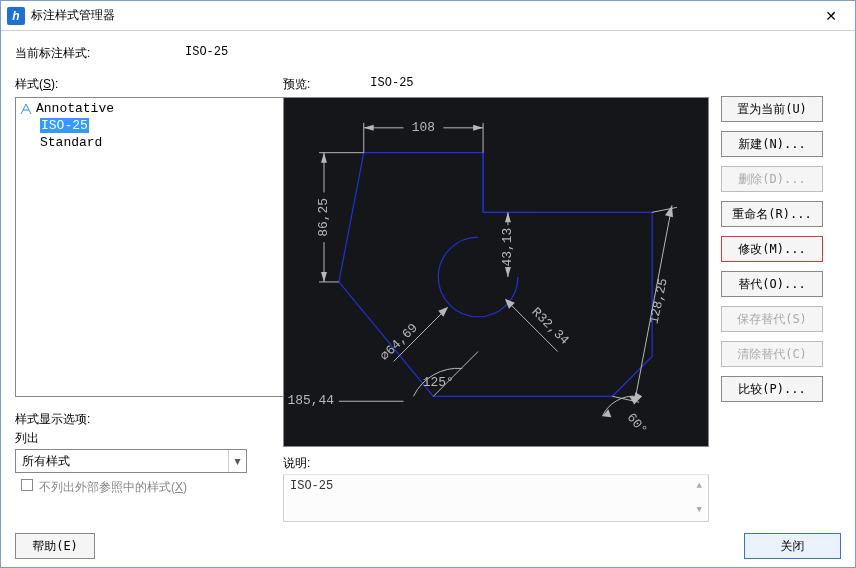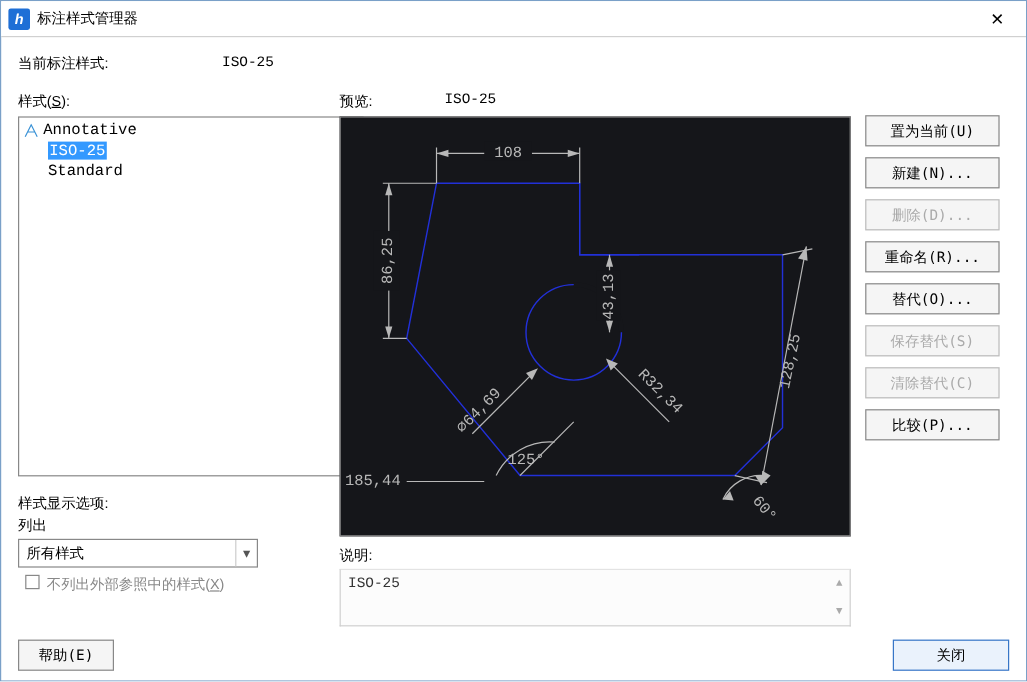--- a/index.html
+++ b/index.html
@@ -78,21 +78,21 @@
   }
   .listbox .selected {
     background: #3399ff;
     color: #fff;
     display: inline-block;
     padding: 0 1px;
   }
   .display-options { margin-top: 14px; }
   .display-options .heading { margin-bottom: 2px; }
   .dropdown {
-    width: 200px; height: 24px;
+    width: 232px; height: 24px;
     border: 1px solid #888;
     display: flex; align-items: center;
     margin: 2px 0 6px 0;
     background: #fff;
   }
   .dropdown .dd-text { flex: 1; padding: 0 6px; }
   .dropdown .dd-arrow {
     width: 18px; height: 22px;
     display: flex; align-items: center; justify-content: center;
     border-left: 1px solid #ccc;
@@ -107,21 +107,21 @@
     background: #f5f5f5;
     display: flex; align-items: center; justify-content: center;
     font-family: "SimSun","Microsoft YaHei",monospace;
     font-size: 12px;
     cursor: pointer;
     padding: 0 10px;
   }
   .btn.disabled { color: #aaa; border-color: #bbb; cursor: default; }
   .btn.highlight { border: 1px solid #d83b3b; }
   .btn.primary { border: 1px solid #3776c7; background: #eaf2fc; }
-  .col-right .btn { width: 112px; }
+  .col-right .btn { width: 102px; }
   .preview-header { display: flex; gap: 60px; margin-bottom: 4px; }
   .preview-header .pvlabel {}
   .preview-header .pvname { font-family: "Courier New", monospace; }
   .preview-box {
     width: 426px; height: 350px;
     background: #15161a;
     border: 1px solid #888;
     position: relative;
     overflow: hidden;
   }
@@ -288,20 +288,21 @@
             </div>
           </div>
         </div>
       </div>
 
       <div class="col-right">
         <div class="btn">置为当前(U)</div>
         <div class="btn">新建(N)...</div>
         <div class="btn disabled">删除(D)...</div>
         <div class="btn">重命名(R)...</div>
+        <div class="btn highlight">修改(M)...</div>
         <div class="btn">替代(O)...</div>
         <div class="btn disabled">保存替代(S)</div>
         <div class="btn disabled">清除替代(C)</div>
         <div class="btn">比较(P)...</div>
       </div>
     </div>
 
     <div class="help-btn-wrap">
       <div class="btn" style="width:80px">帮助(E)</div>
     </div>

